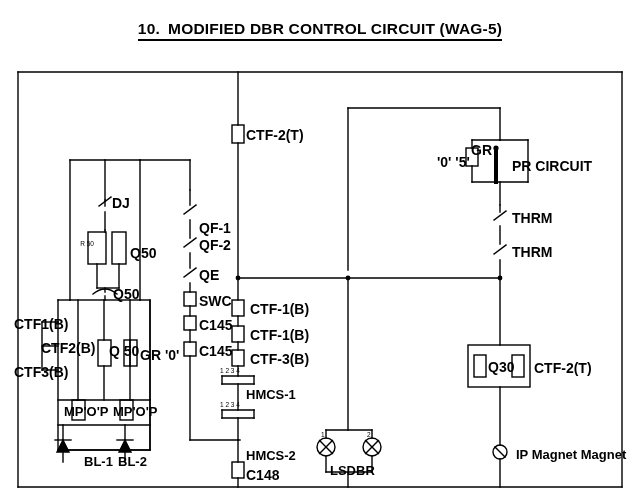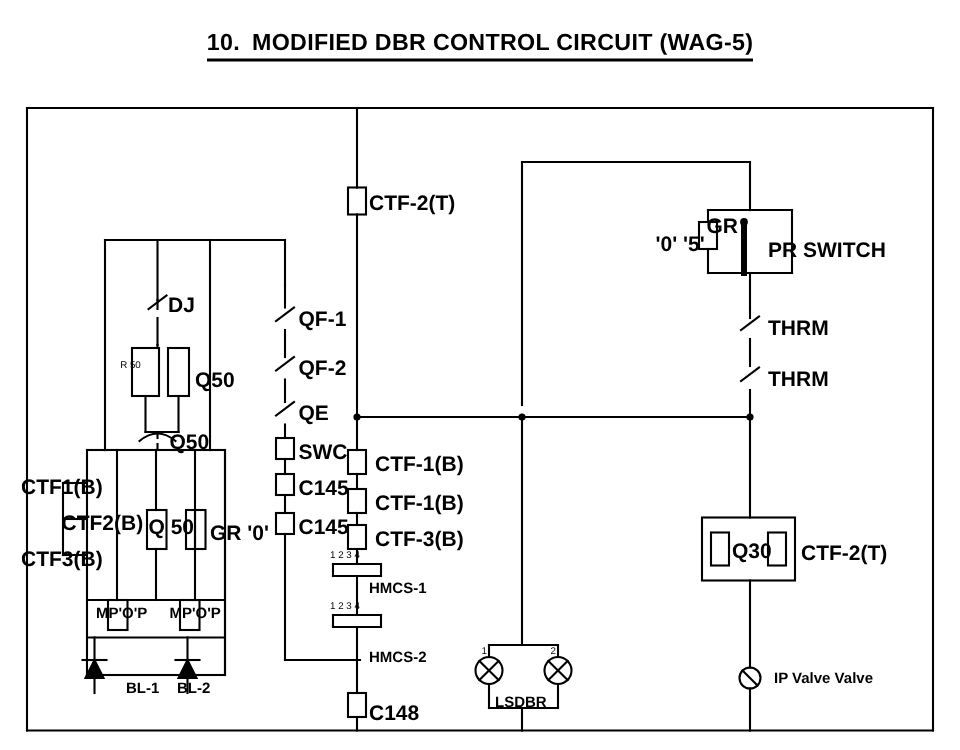--- a/index.html
+++ b/index.html
@@ -42,21 +42,21 @@
     width: 640px;
     height: 500px;
   }
   .lbl {
     position: absolute;
     font-size: 14px;
     font-weight: bold;
     white-space: nowrap;
     line-height: 1;
   }
-  .lbl.sm { font-size: 10px; }
+  .lbl.sm { font-size: 13px; }
   .lbl.xs { font-size: 6.5px; font-weight: normal; }
 </style>
 </head>
 <body>
 
 <div id="root">
 
   <div id="title">
     <span class="underline">
       <span class="num">10.</span><span>MODIFIED DBR CONTROL CIRCUIT (WAG-5)</span>
@@ -238,51 +238,51 @@
 
   <div class="lbl" style="left:112px; top:196px;">DJ</div>
   <div class="lbl xs" style="left:78px; top:240px; width:18px; text-align:center; line-height:1.1;">R 50</div>
   <div class="lbl" style="left:130px; top:246px;">Q50</div>
   <div class="lbl" style="left:113px; top:287px;">Q50</div>
 
   <div class="lbl" style="left:14px; top:317px;">CTF1(B)</div>
   <div class="lbl" style="left:14px; top:341px;padding-left:27px;">CTF2(B)</div>
   <div class="lbl" style="left:14px; top:365px;text-align:right;">CTF3(B)</div>
 
-  <div class="lbl" style="left:99px; top:344px;text-align:right;">Q 50</div>
+  <div class="lbl" style="left:109px; top:344px;text-align:right;">Q 50</div>
   <div class="lbl" style="left:140px; top:348px;">GR '0'</div>
 
   <div class="lbl sm" style="left:64px; top:405px;">MP'O'P</div>
   <div class="lbl sm" style="left:113px; top:405px;">MP'O'P</div>
   <div class="lbl sm" style="left:56px; top:455px;padding-left:28px;">BL-1</div>
   <div class="lbl sm" style="left:118px; top:455px;">BL-2</div>
 
-  <div class="lbl" style="left:199px; top:205px;">QF-1</div>
+  <div class="lbl" style="left:199px; top:221px;">QF-1</div>
   <div class="lbl" style="left:199px; top:238px;">QF-2</div>
   <div class="lbl" style="left:199px; top:268px;">QE</div>
   <div class="lbl" style="left:199px; top:294px;">SWC</div>
   <div class="lbl" style="left:199px; top:318px;">C145</div>
   <div class="lbl" style="left:199px; top:344px;">C145</div>
   <div class="lbl" style="left:246px; top:468px;">C148</div>
 
   <div class="lbl" style="left:250px; top:302px;">CTF-1(B)</div>
   <div class="lbl" style="left:250px; top:328px;">CTF-1(B)</div>
   <div class="lbl" style="left:250px; top:352px;">CTF-3(B)</div>
 
   <div class="lbl xs" style="left:220px; top:368px;">1 2   3 4</div>
   <div class="lbl sm" style="left:246px; top:388px;">HMCS-1</div>
   <div class="lbl xs" style="left:220px; top:402px;">1 2   3 4</div>
-  <div class="lbl sm" style="left:246px; top:434px;">HMCS-2</div>
+  <div class="lbl sm" style="left:246px; top:449px;">HMCS-2</div>
 
   <div class="lbl xs" style="left:321px; top:432px;">1</div>
   <div class="lbl xs" style="left:367px; top:432px;">2</div>
   <div class="lbl sm" style="left:330px; top:464px;">LSDBR</div>
 
   <div class="lbl" style="left:443px; top:143px;padding-left:28px;">GR</div>
   <div class="lbl" style="left:437px; top:155px;">'0' '5'</div>
-  <div class="lbl" style="left:512px; top:159px;">PR SWITCH</div>
+  <div class="lbl" style="left:512px; top:159px;">PR CIRCUIT</div>
   <div class="lbl" style="left:512px; top:211px;">THRM</div>
   <div class="lbl" style="left:512px; top:245px;">THRM</div>
   <div class="lbl" style="left:488px; top:360px;text-align:right;">Q30</div>
   <div class="lbl" style="left:534px; top:361px;">CTF-2(T)</div>
-  <div class="lbl sm" style="left:516px; top:448px;">IP Valve Valve</div>
+  <div class="lbl sm" style="left:516px; top:448px;">IP Magnet Magnet</div>
 
 </div>
 
 </body></html>

